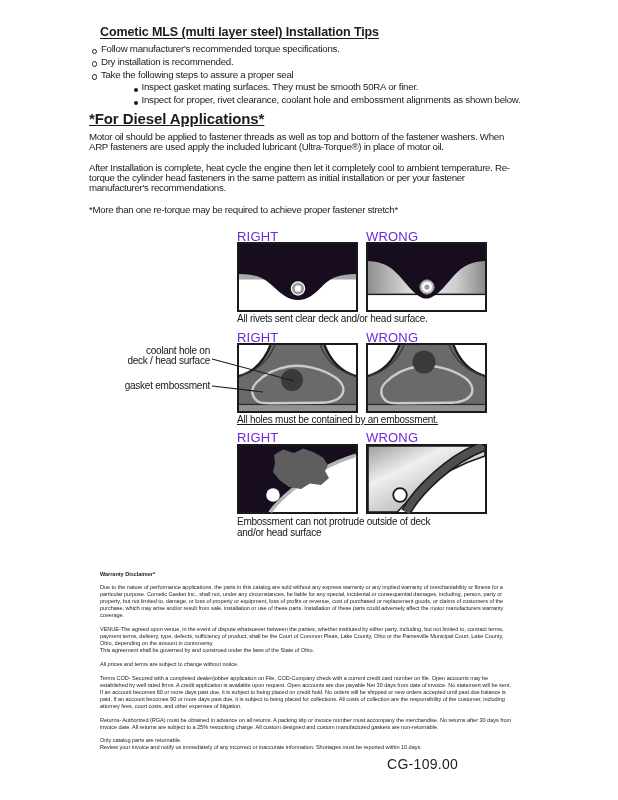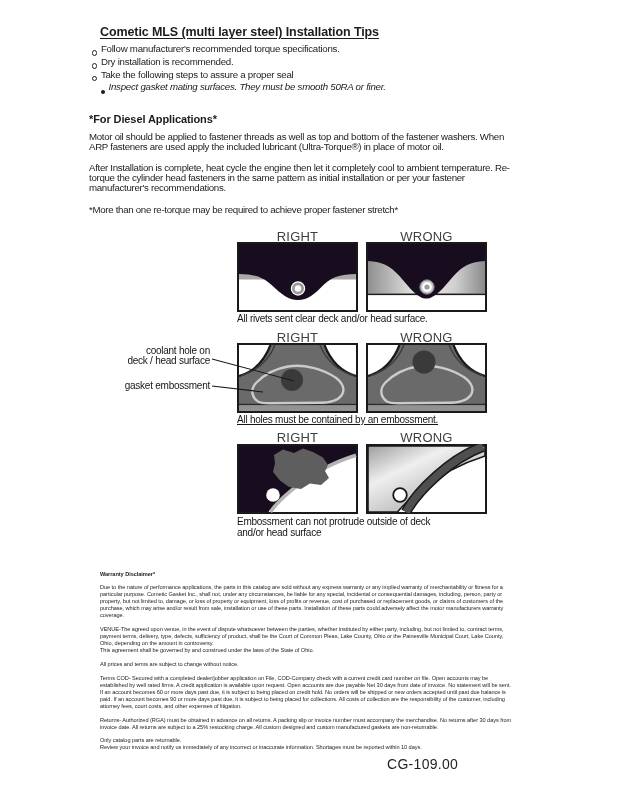--- a/index.html
+++ b/index.html
@@ -7,35 +7,35 @@
     position:relative; width:524px; height:800px; background:#fff;
     font-family:"Liberation Sans", sans-serif; color:#1c1c1c; overflow:hidden;
   }
   .title {
     position:absolute; left:100px; top:25px;
     font-size:12.5px; font-weight:bold; letter-spacing:-0.1px;
     text-decoration:underline; text-underline-offset:2px; text-decoration-thickness:1.3px;
   }
   .bullets { position:absolute; left:92px; top:43px; width:440px;
     font-size:9.7px; letter-spacing:-0.25px; line-height:12.8px; }
-  .brow { display:flex; align-items:flex-end; }
+  .brow { display:flex; align-items:center; }
   .m1 { width:3.4px; height:3.4px; border:1px solid #222; border-radius:50%;
     margin:3.8px 3.5px 0 0; flex:none; }
   .m2 { width:4px; height:4px; background:#1c1c1c; border-radius:50%;
     margin:4px 3.5px 0 0; flex:none; }
-  .sub { margin-left:9px;font-style:italic; }
+  .sub { margin-left:42px; }
 
   .diesel { position:absolute; left:89px; top:114px; width:424px;
     font-size:9.7px; letter-spacing:-0.3px; line-height:10.2px; }
-  .diesel .dh { font-size:11px; font-weight:bold; letter-spacing:-0.1px; margin:0 0 8px 0; }
+  .diesel .dh { font-size:15px; font-weight:bold; letter-spacing:-0.1px; margin:0 0 8px 0;text-decoration:underline; }
   .diesel p { margin:0 0 10px 0; }
   .diesel p.note { margin-top:12px; }
 
-  .dlabel { position:absolute; width:121px; text-align:center;
-    font-size:13px; color:#404040; letter-spacing:0.2px; }
+  .dlabel { position:absolute; width:121px; text-align:left;
+    font-size:13px; color:#6d28d9; letter-spacing:0.2px; }
   .panel { position:absolute; width:121px; height:70px; }
   .caption { position:absolute; left:237px; font-size:10px; letter-spacing:-0.25px;
     line-height:10.8px; color:#161616; }
   .ann { position:absolute; left:110px; width:100px; text-align:right;
     font-size:10px; letter-spacing:-0.25px; line-height:9.8px; color:#161616; }
   .leader { position:absolute; left:205px; top:350px; }
 
   .disc { position:absolute; left:100px; top:571px; width:414px;
     font-size:5.6px; letter-spacing:-0.05px; line-height:7.1px; color:#242424; }
   .disc .disc-h { font-weight:bold; margin:0 0 6px 0; }
@@ -61,20 +61,24 @@
       <span class="m1"></span>
       <span>Dry installation is recommended.</span>
     </div>
     <div class="brow">
       <span class="m1"></span>
       <span>Take the following steps to assure a proper seal</span>
     </div>
     <div class="brow sub">
       <span class="m2"></span>
       <span>Inspect gasket mating surfaces.  They must be smooth 50RA or finer.</span>
+    </div>
+    <div class="brow sub">
+      <span class="m2"></span>
+      <span>Inspect for proper, rivet clearance, coolant hole and embossment alignments as shown below.</span>
     </div>
   </div>
 
   <div class="diesel">
     <div class="dh">*For Diesel Applications*</div>
     <p>Motor oil should be applied to fastener threads as well as top and bottom of the fastener washers. When ARP fasteners are used apply the included lubricant (Ultra-Torque®) in place of motor oil.</p>
     <p>After Installation is complete, heat cycle the engine then let it completely cool to ambient temperature. Re-torque the cylinder head fasteners in the same pattern as initial installation or per your fastener manufacturer's recommendations.</p>
     <p class="note">*More than one re-torque may be required to achieve proper fastener stretch*</p>
   </div>
 

